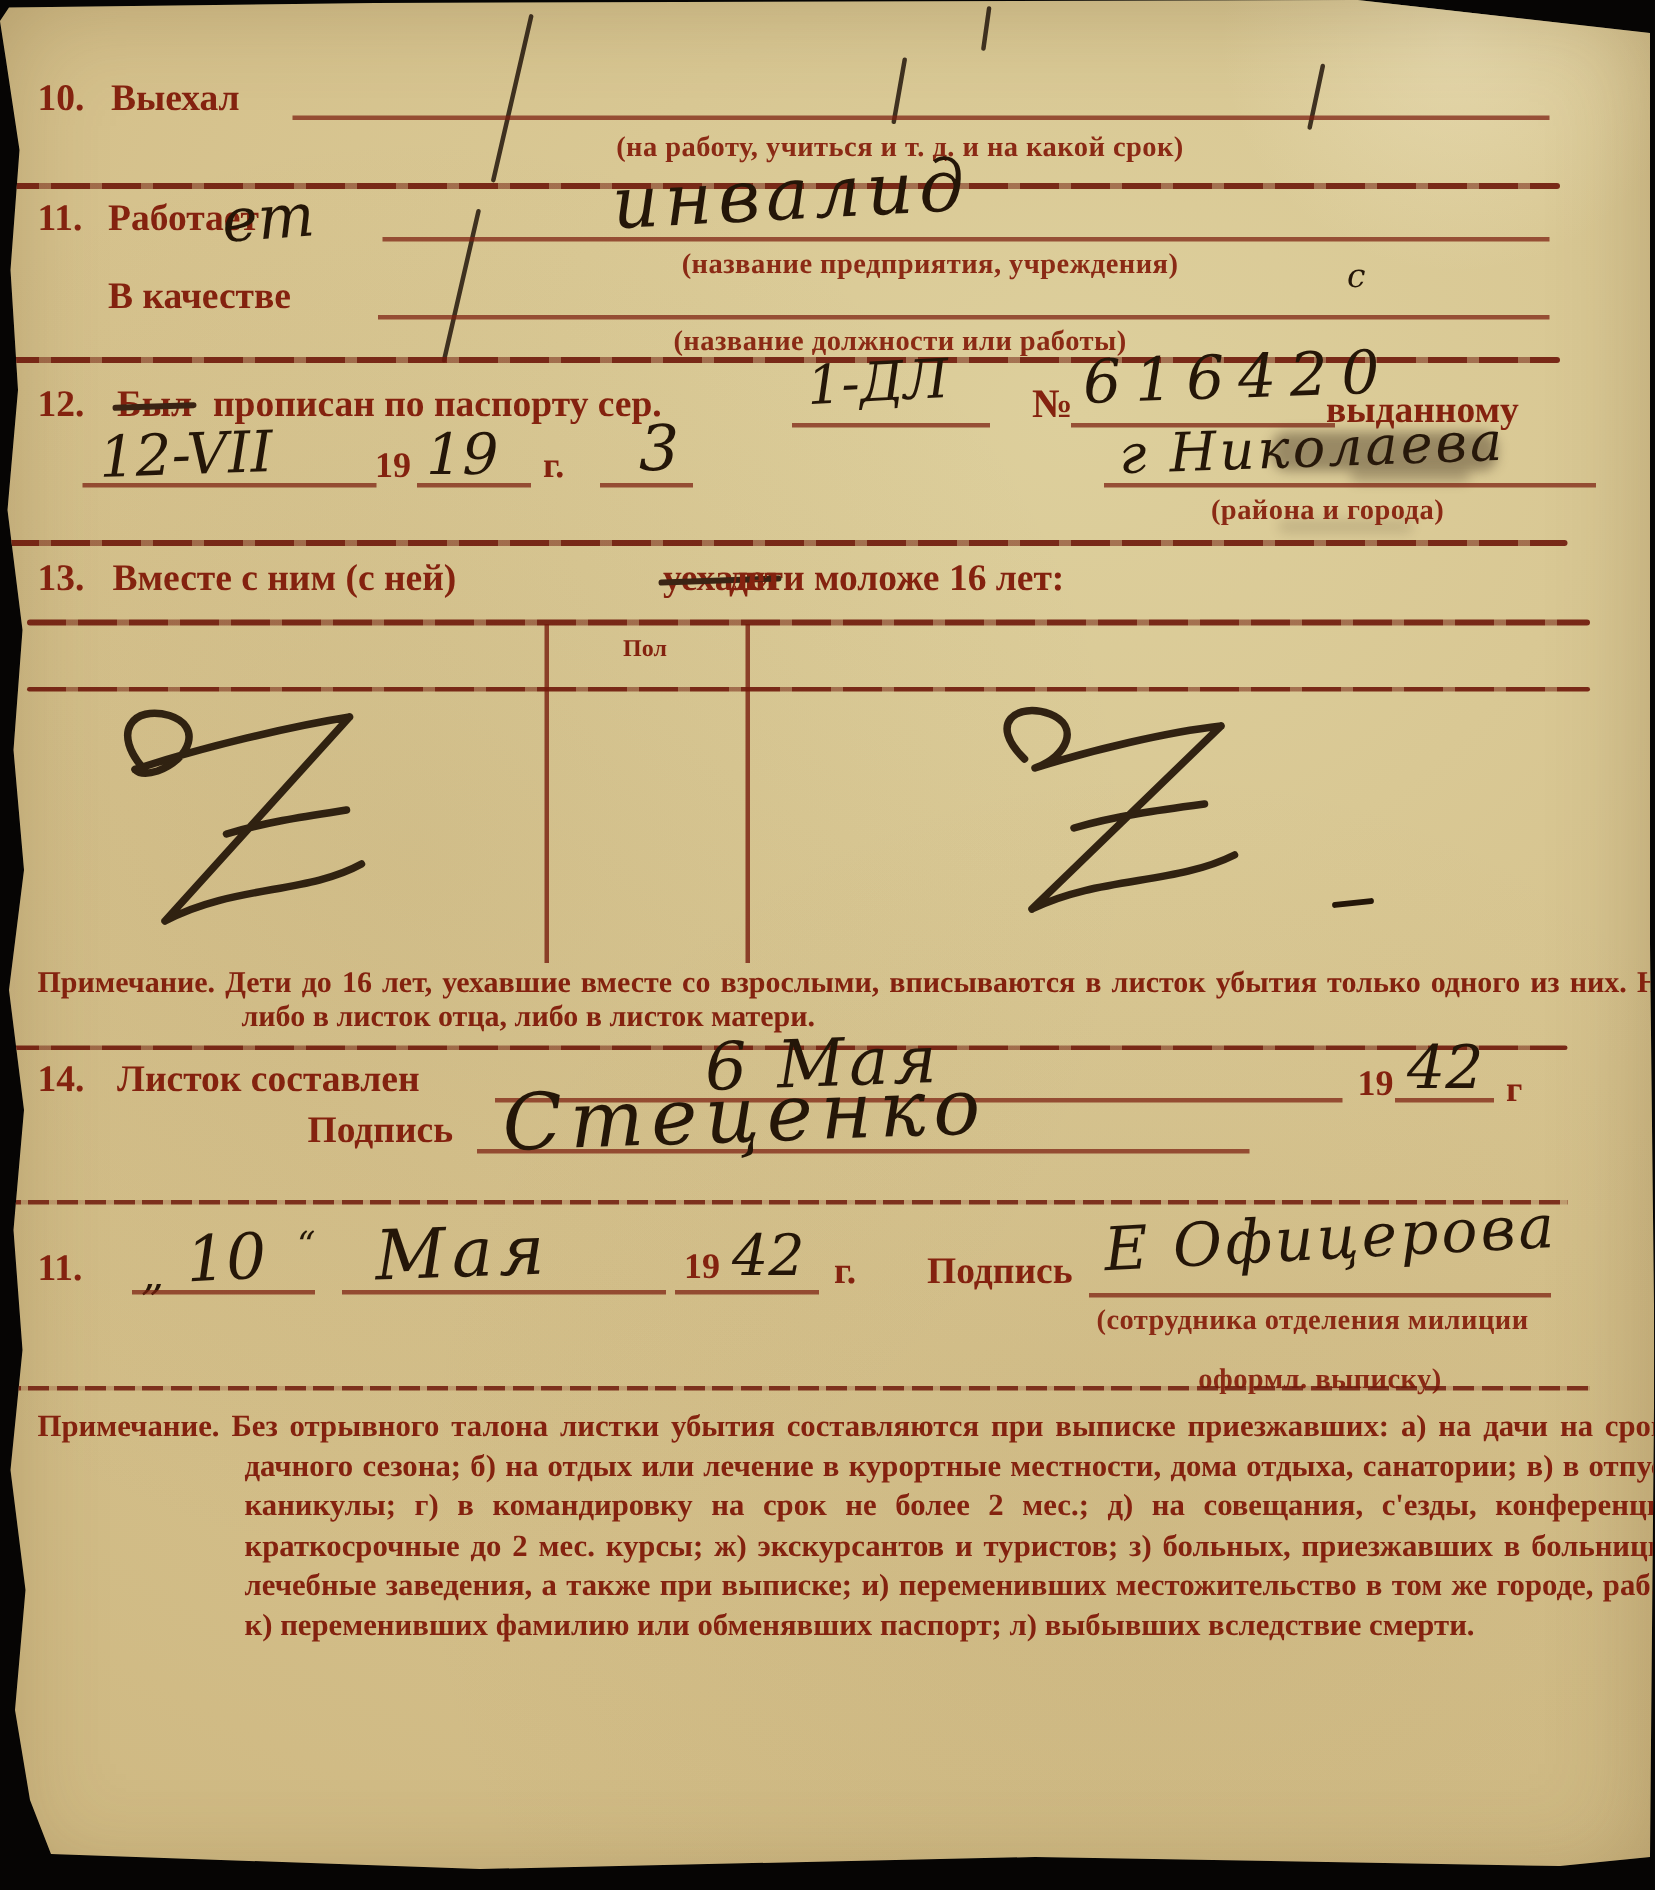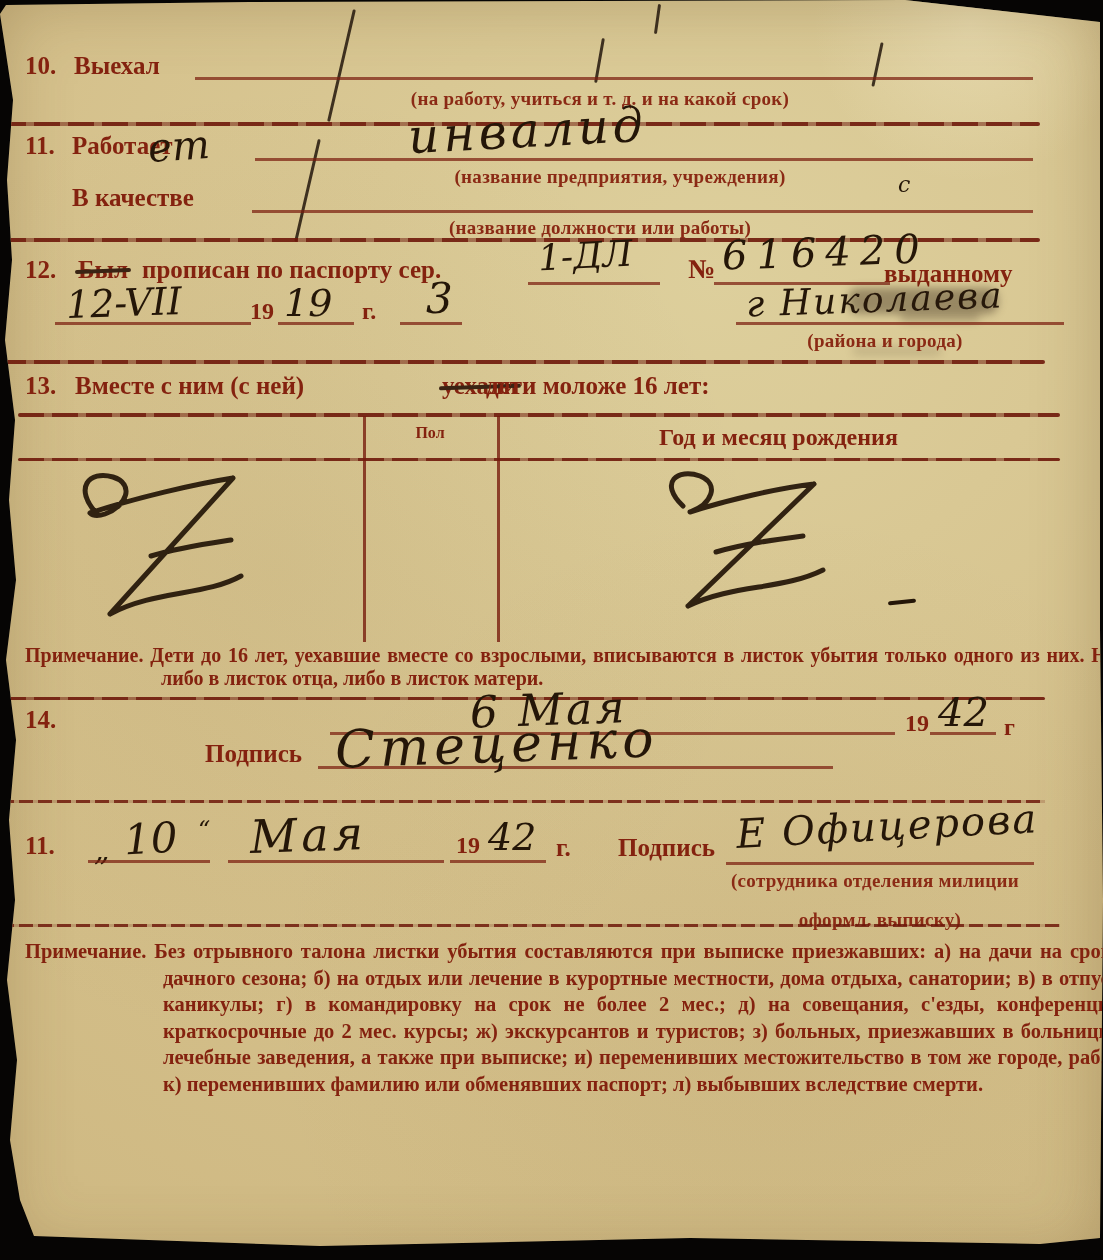--- a/index.html
+++ b/index.html
@@ -104,21 +104,20 @@
 
     
     <span class="printed lbl" style="left:25px;top:372px;">13.</span>
     <span class="printed lbl" style="left:75px;top:372px;">Вместе с ним (с ней)</span>
     <span class="printed lbl strike" style="left:388px;top:372px;">уехали</span>
     <span class="printed lbl" style="left:486px;top:372px;text-align:right;">дети моложе 16 лет:</span>
 
     
     <div class="rule" style="left:18px;top:413px;width:1042px;"></div>
     <span class="printed" style="left:363px;top:424px;width:134px;text-align:center;font-size:16px;">Пол</span>
-    <span class="printed" style="left:497px;top:424px;width:563px;text-align:center;font-size:24px;">Год и месяц рождения</span>
     <div class="rule" style="left:18px;top:458px;width:1042px;height:3px;"></div>
     <div class="vline" style="left:363px;top:416px;height:226px;"></div>
     <div class="vline" style="left:497px;top:416px;height:226px;"></div>
 
     <svg class="zmark" style="left:55px;top:462px;" width="230" height="170" viewBox="0 0 230 170">
       <path d="M42 52 C18 26 34 8 58 15 C80 22 72 44 50 52 C44 54 38 54 35 51 M35 51 C80 36 140 22 178 16 M178 16 L55 152 M96 94 C122 86 150 82 176 78 M55 152 C100 128 150 134 186 114"></path>
     </svg>
     <svg class="zmark" style="left:628px;top:466px;" width="240" height="160" viewBox="0 0 240 160">
       <path d="M55 40 C30 16 50 2 72 10 C92 18 84 38 62 46 M62 46 C100 34 150 22 186 18 M186 18 L60 140 M88 86 C115 78 145 74 175 70 M60 140 C105 118 155 124 195 104"></path>
     </svg>
@@ -126,20 +125,21 @@
 
     
     <div class="note" style="left:25px;top:644px;width:1030px;font-size:20px;line-height:23px;padding-left:136px;text-indent:-136px;">
       <span>Примечание.</span><span> Дети до 16 лет, уехавшие вместе со взрослыми, вписываются в листок убытия только одного из них. Например: либо в листок отца, либо в листок матери.</span>
     </div>
 
     <div class="rule" style="left:0;top:697px;width:1045px;height:3px;"></div>
 
     
     <span class="printed lbl" style="left:25px;top:706px;">14.</span>
+    <span class="printed lbl" style="left:78px;top:706px;">Листок составлен</span>
     <div class="wline" style="left:330px;top:732px;width:565px;"></div>
     <span class="hand" style="left:470px;top:688px;font-size:44px;letter-spacing:3px;transform:rotate(-2deg);">6 Мая</span>
     <span class="printed" style="left:905px;top:710px;font-size:24px;">19</span>
     <span class="hand" style="left:938px;top:692px;font-size:40px;">42</span>
     <div class="wline" style="left:930px;top:732px;width:66px;"></div>
     <span class="printed" style="left:1004px;top:714px;font-size:24px;">г</span>
     <span class="printed lbl" style="left:205px;top:740px;">Подпись</span>
     <div class="wline" style="left:318px;top:766px;width:515px;"></div>
     <span class="hand" style="left:335px;top:718px;font-size:52px;letter-spacing:5px;transform:rotate(-2deg);">Стеценко</span>
 

